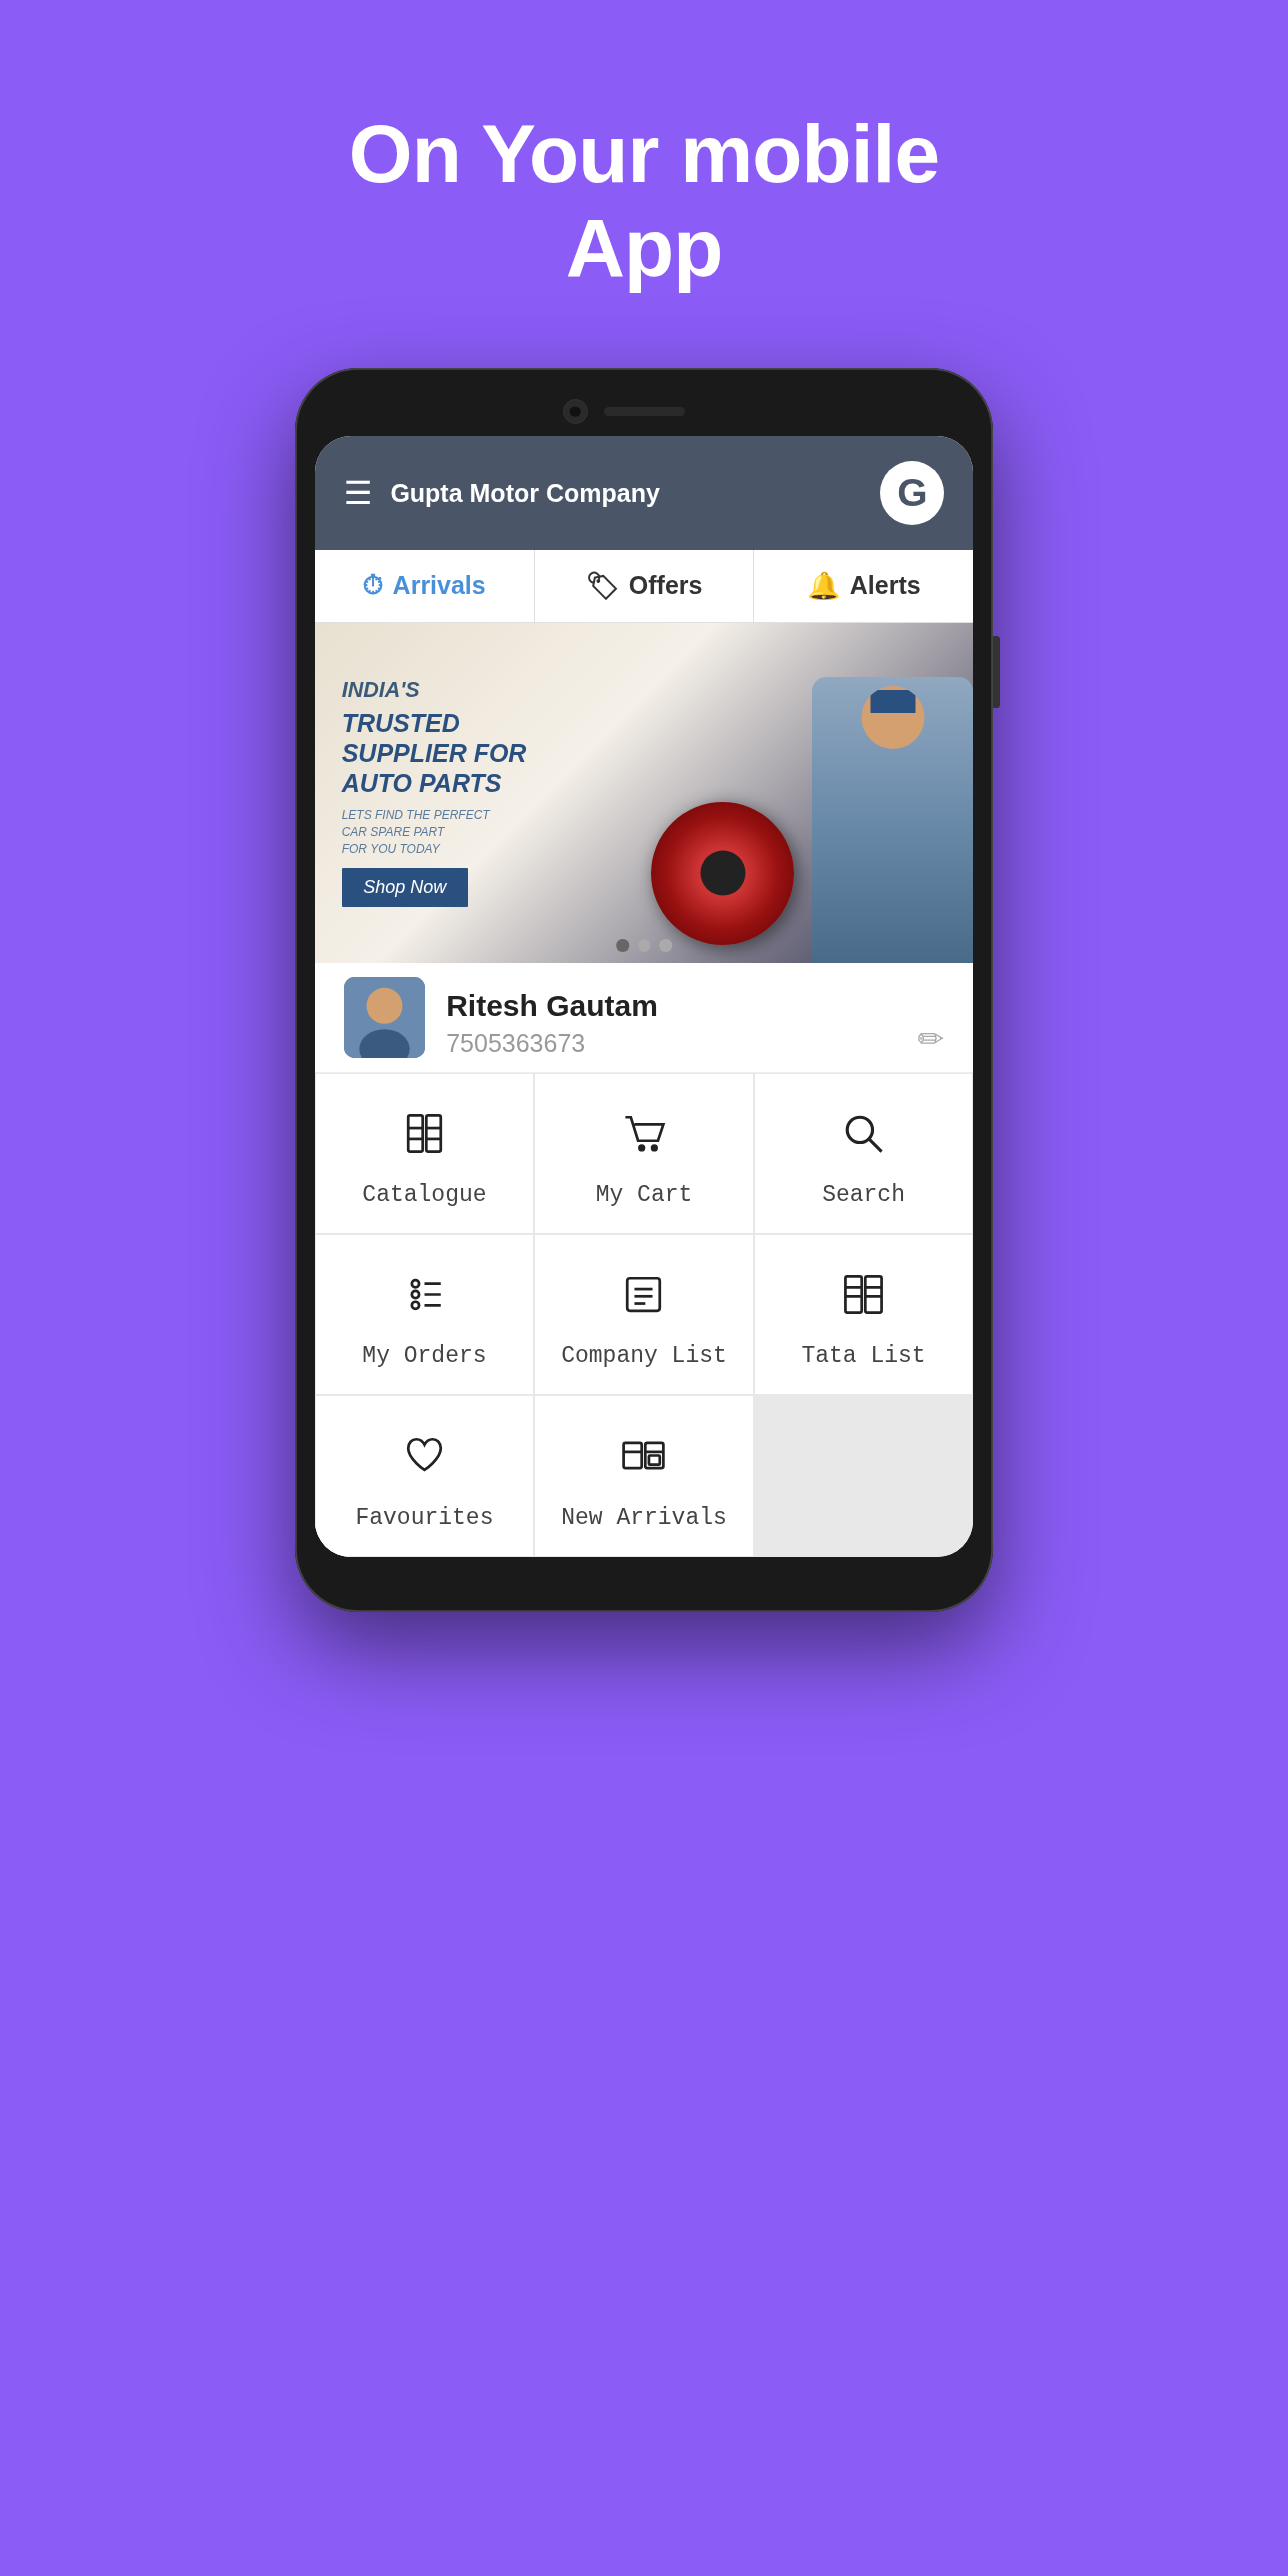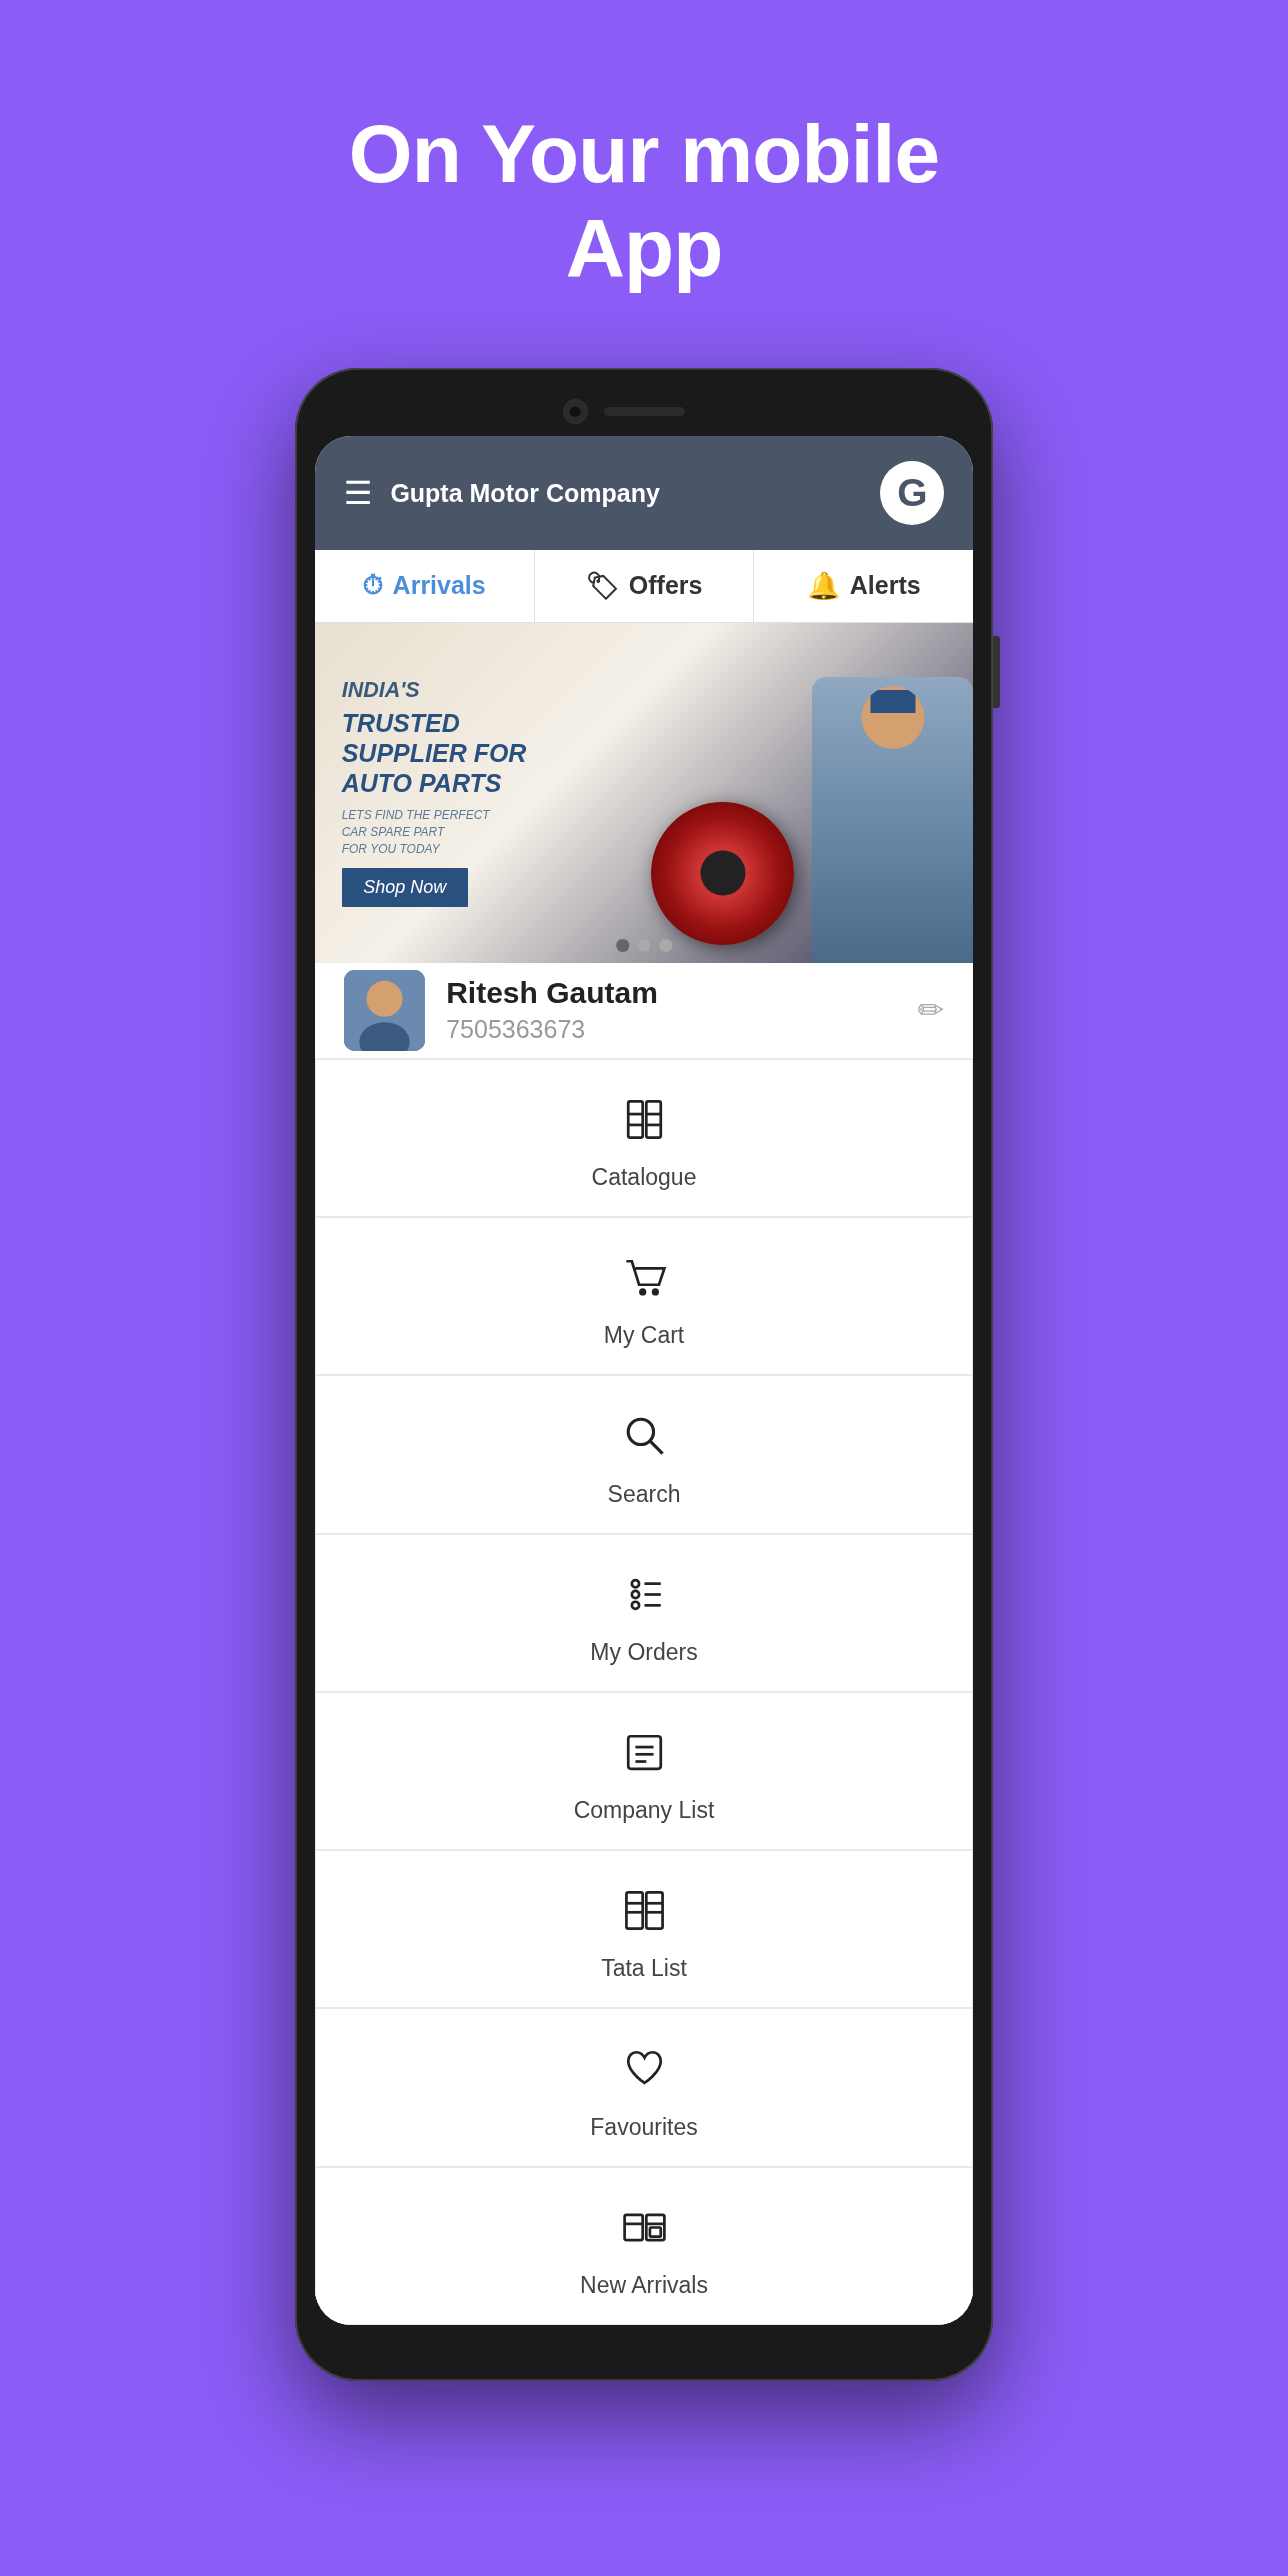--- a/index.html
+++ b/index.html
@@ -195,23 +195,23 @@
       height: 12.5px;
       border-radius: 50%;
       background: #aaa;
     }
 
     .dot.active { background: #666; }
 
     
     .user-card {
       background: white;
-      padding: 7px 29px;
-      display: flex;
-      align-items: center;
+      padding: 14px 29px;
+      display: flex;
+      align-items: flex-end;
       gap: 21.5px;
       border-bottom: 0.9px solid #eee;
     }
 
     .user-avatar {
       width: 81px;
       height: 81px;
       border-radius: 10.7px;
       background: linear-gradient(135deg, #6a8ab0, #4a6a8a);
       overflow: hidden;
@@ -233,23 +233,24 @@
     }
 
     .edit-icon {
       font-size: 32px;
       color: #aaa;
     }
 
     
     .menu-grid {
       display: grid;
-      grid-template-columns: 1fr;
+      grid-template-columns: 1fr 1fr 1fr;
       gap: 0;
       background: #e8e8e8;
+      font-family: Liberation Mono, monospace;
     }
 
     .menu-item {
       background: white;
       padding: 36px 18px 25px;
       display: flex;
       flex-direction: column;
       align-items: center;
       gap: 14.3px;
       border: 0.9px solid #e8e8e8;

